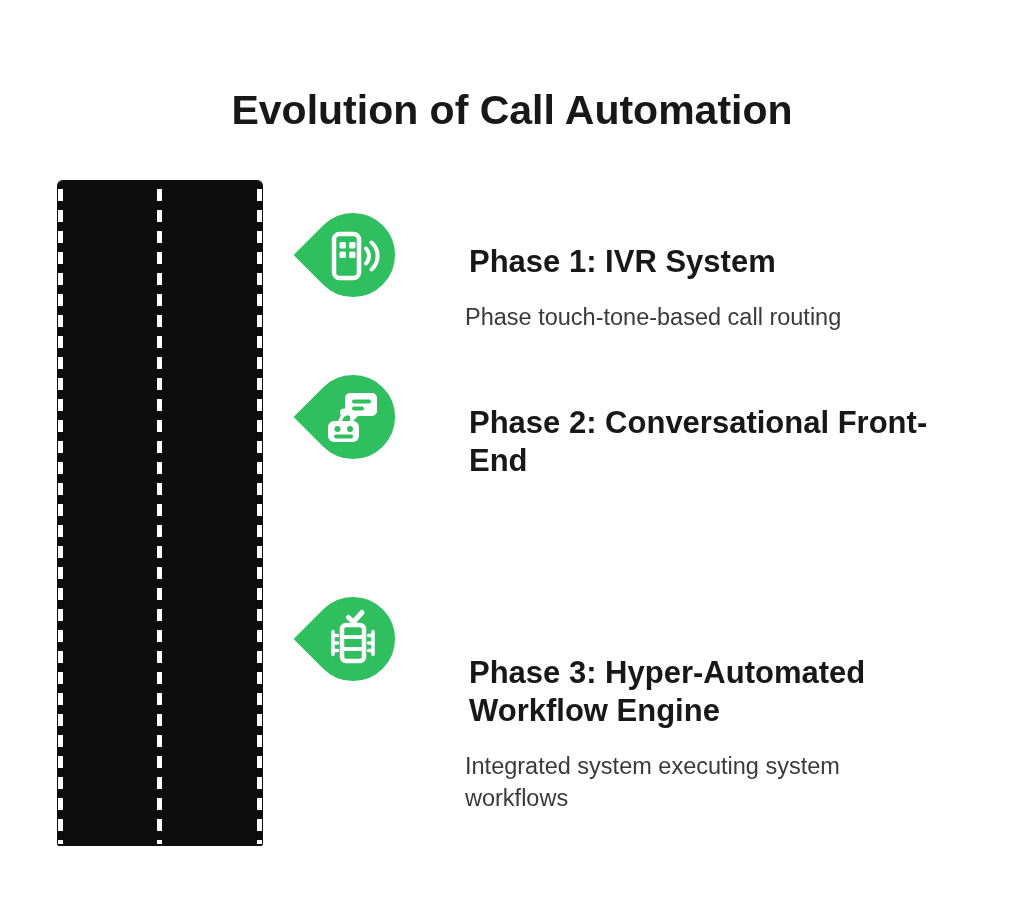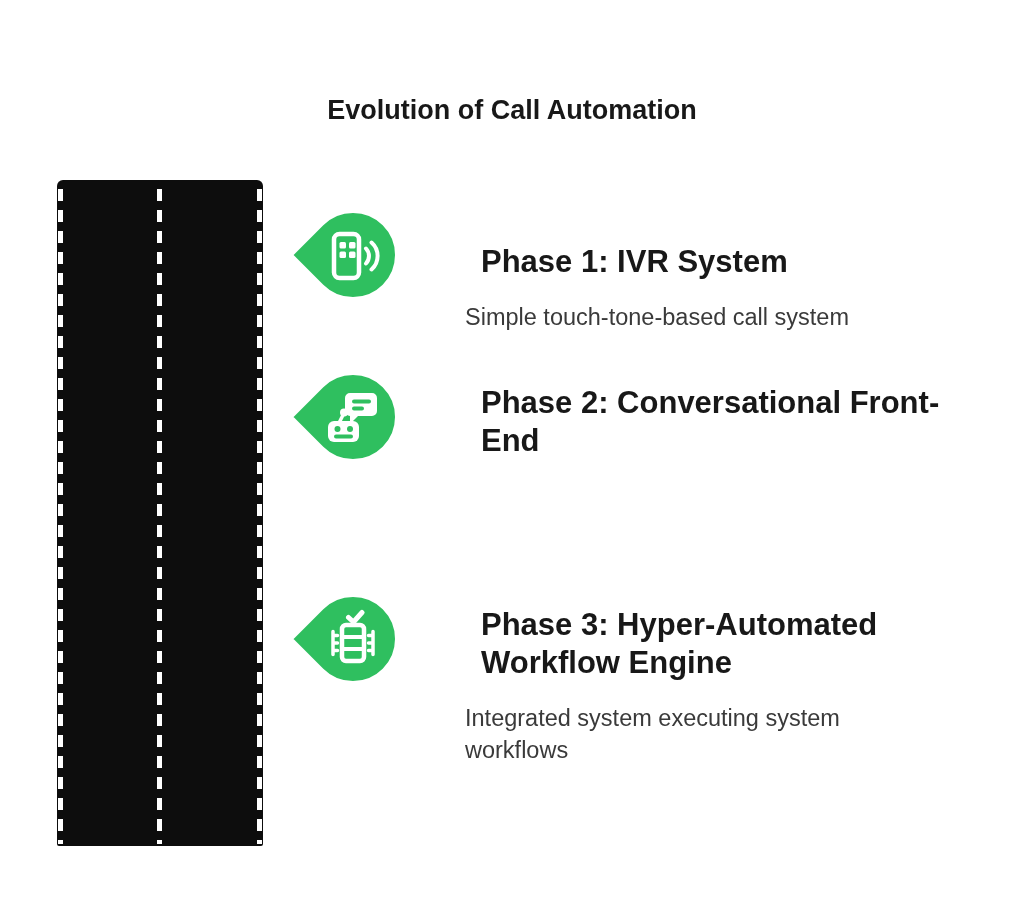--- a/index.html
+++ b/index.html
@@ -6,21 +6,21 @@
     --green:#2FBF5F; --road:#0D0D0D; --heading:#181818; --body:#3A3A3A; --bg:#FFFFFF;
   }
   html,body{margin:0;padding:0;}
   body{
     width:1024px;height:924px;position:relative;overflow:hidden;
     background:var(--bg);
     font-family:"Liberation Sans",sans-serif;
   }
   .title{
     position:absolute;top:90px;left:0;width:1024px;text-align:center;
-    font-size:27px;font-weight:700;color:var(--heading);line-height:40px;
+    font-size:41px;font-weight:700;color:var(--heading);line-height:40px;
   }
   
   .road{
     position:absolute;left:57px;top:180px;width:206px;height:666px;
     background:var(--road);border-radius:6px 6px 2px 2px;
   }
   .lane{
     position:absolute;top:9px;bottom:2px;width:5px;
     background:repeating-linear-gradient(to bottom,#fff 0px,#fff 12px,transparent 12px,transparent 21px);
   }
@@ -32,23 +32,23 @@
     position:absolute;width:94px;height:94px;box-sizing:border-box;left:306px;
     background:var(--green);border:5px solid #fff;
     border-radius:50% 50% 50% 0;transform:rotate(45deg);
   }
   .pin1{top:208px}.pin2{top:370px}.pin3{top:592px}
   .pin-icon{position:absolute;width:56px;height:58px;left:325px;}
   .icon1{top:227px}.icon2{top:388px}.icon3{top:609px}
   .g{fill:var(--green);}
   
   .phase{position:absolute;left:465px;width:480px;}
-  .phase1{top:243px}.phase2{top:384px}.phase3{top:606px}
+  .phase1{top:243px}.phase2{top:404px}.phase3{top:654px}
   .phase h2{
-    margin:0 0 20px 16px;font-size:31px;line-height:38px;font-weight:700;color:var(--heading);
+    margin:0 0 20px 4px;font-size:31px;line-height:38px;font-weight:700;color:var(--heading);
   }
   .phase p{
     margin:0;width:455px;font-size:23.5px;line-height:32px;font-weight:400;color:var(--body);
   }
 </style>
 </head>
 <body>
 
 <div class="title">Evolution of Call Automation</div>
 
@@ -87,21 +87,21 @@
   <path d="M23.5 8.5 l5 4.5 L37 3.5" fill="none" stroke="#fff" stroke-width="5" stroke-linecap="round" stroke-linejoin="round"></path>
   <rect x="17" y="16" width="22" height="36" rx="4" fill="none" stroke="#fff" stroke-width="4.5"></rect>
   <line x1="17" y1="28" x2="39" y2="28" stroke="#fff" stroke-width="4"></line>
   <line x1="17" y1="40" x2="39" y2="40" stroke="#fff" stroke-width="4"></line>
   <path d="M8 22.5 v23 M8 26.5 h4.5 M8 34 h4.5 M8 41.5 h4.5" fill="none" stroke="#fff" stroke-width="3.5" stroke-linecap="round"></path>
   <path d="M48 22.5 v23 M48 26.5 h-4.5 M48 34 h-4.5 M48 41.5 h-4.5" fill="none" stroke="#fff" stroke-width="3.5" stroke-linecap="round"></path>
 </svg>
 
 <div class="phase phase1">
   <h2>Phase 1: IVR System</h2>
-  <p>Simple touch-tone-based call system</p>
+  <p>Phase touch-tone-based call routing</p>
 </div>
 
 <div class="phase phase2">
   <h2>Phase 2: Conversational Front-End</h2>
 </div>
 
 <div class="phase phase3">
   <h2>Phase 3: Hyper-Automated Workflow Engine</h2>
   <p>Integrated system executing system workflows</p>
 </div>

